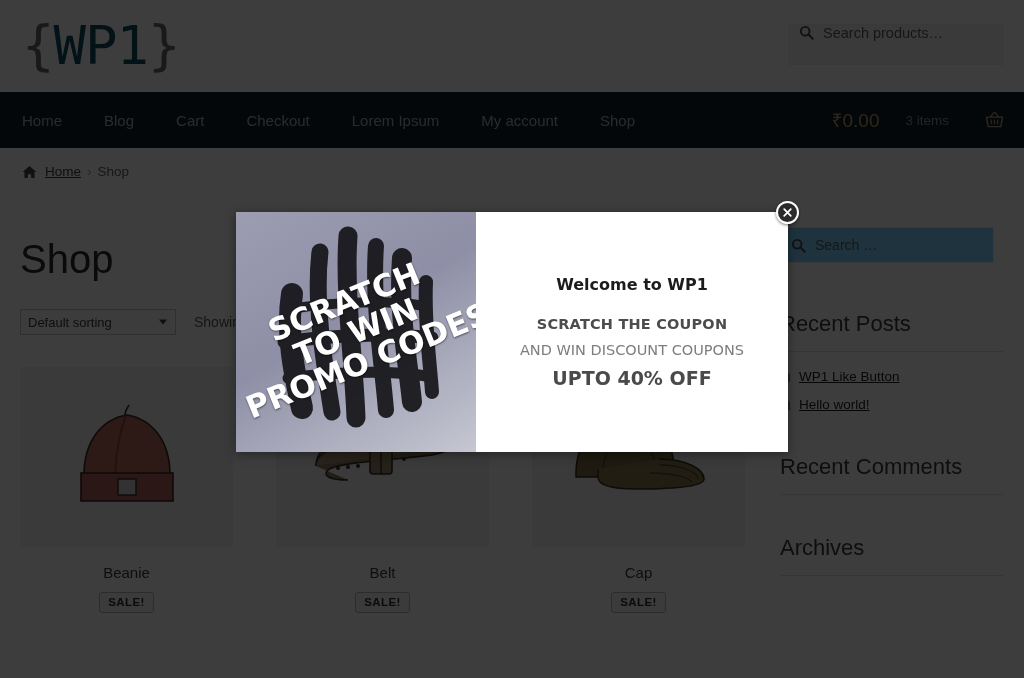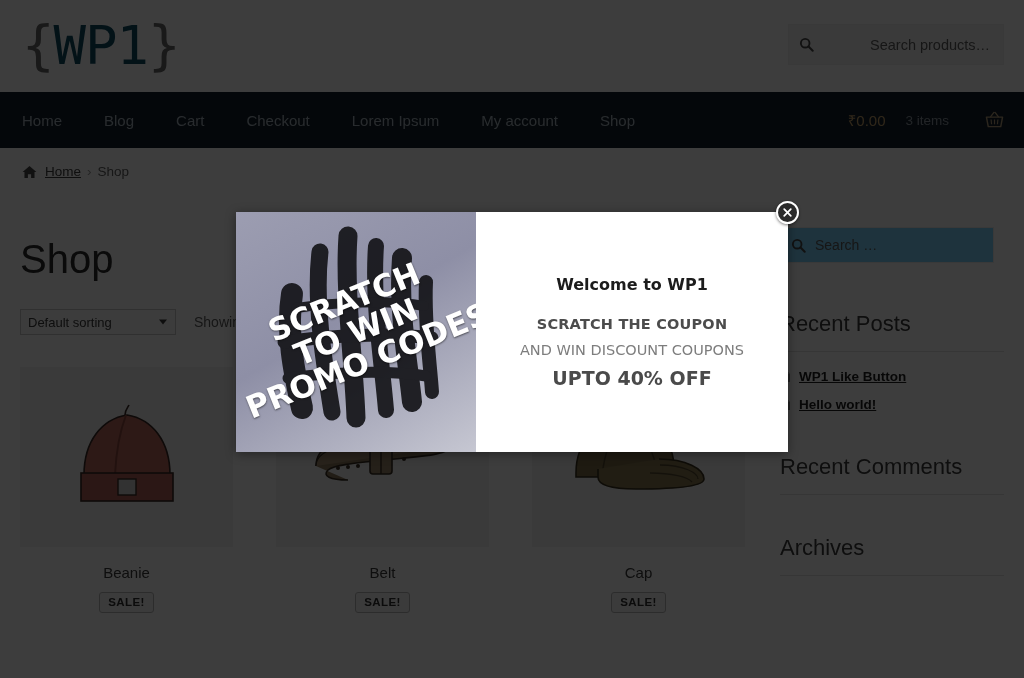--- a/index.html
+++ b/index.html
@@ -36,23 +36,22 @@
     white-space: nowrap;
   }
   .logo .brace { color: #6b6b6b; }
 
   .header-search {
     position: absolute;
     right: 20px; top: 24px;
     width: 216px; height: 41px;
     background: #f2f2f2;
     border: 1px solid #eeeeee;
-    display: flex; align-items: center;
+    display: flex; align-items: flex-start;
     padding: 0 10px;
-    gap: 47px;
   }
   .header-search .mag { margin-right: 9px; flex: 0 0 auto; display:flex; }
   .header-search .ph {
     font-size: 14.5px; color: #5e5e5e;
     font-family: "Liberation Sans", sans-serif;
   }
 
   .nav-bar {
     height: 56px;
     background: #13202c;
@@ -67,21 +66,21 @@
     margin-right: 42px;
     white-space: nowrap;
     cursor: pointer;
   }
   .nav-item:last-of-type { margin-right: 0; }
   .cart-area {
     position: absolute;
     right: 20px; top: 0; height: 56px;
     display: flex; align-items: center;
   }
-  .cart-amount { color: #c7a26b; font-size: 15px; margin-right: 20px; }
+  .cart-amount { color: #c7a26b; font-size: 19px; margin-right: 26px; }
   .cart-count { color: #8e98a2; font-size: 13.5px; margin-right: 36px; }
   .basket-icon { display:flex; }
 
   .breadcrumb {
     padding: 16px 0 0 22px;
     font-size: 13.5px;
     color: #6d6d6d;
     display: flex; align-items: center; gap: 6px;
   }
   .breadcrumb .home-icon { display:flex; margin-right: 2px; }
@@ -156,21 +155,21 @@
   }
   .widget { margin-bottom: 40px; }
   .wlist { list-style: none; }
   .wlist li {
     display: flex; align-items: flex-start; gap: 8px;
     margin-bottom: 9px;
     font-size: 13.5px; color: #555;
     line-height: 1.38;
   }
   .wlist li .licon { flex: 0 0 auto; margin-top: 2px; display:flex; }
-  .wlist a { color: #1d1d1d; text-decoration: underline; font-weight: bold; cursor: pointer; }
+  .wlist a { color: #1d1d1d; text-decoration: underline; font-weight: normal; cursor: pointer; }
   .wlist .on { font-weight: normal; color: #555; text-decoration: none; }
 
   
   .overlay {
     position: absolute; inset: 0;
     background: rgba(0,0,0,0.76);
     z-index: 50;
   }
 
   

